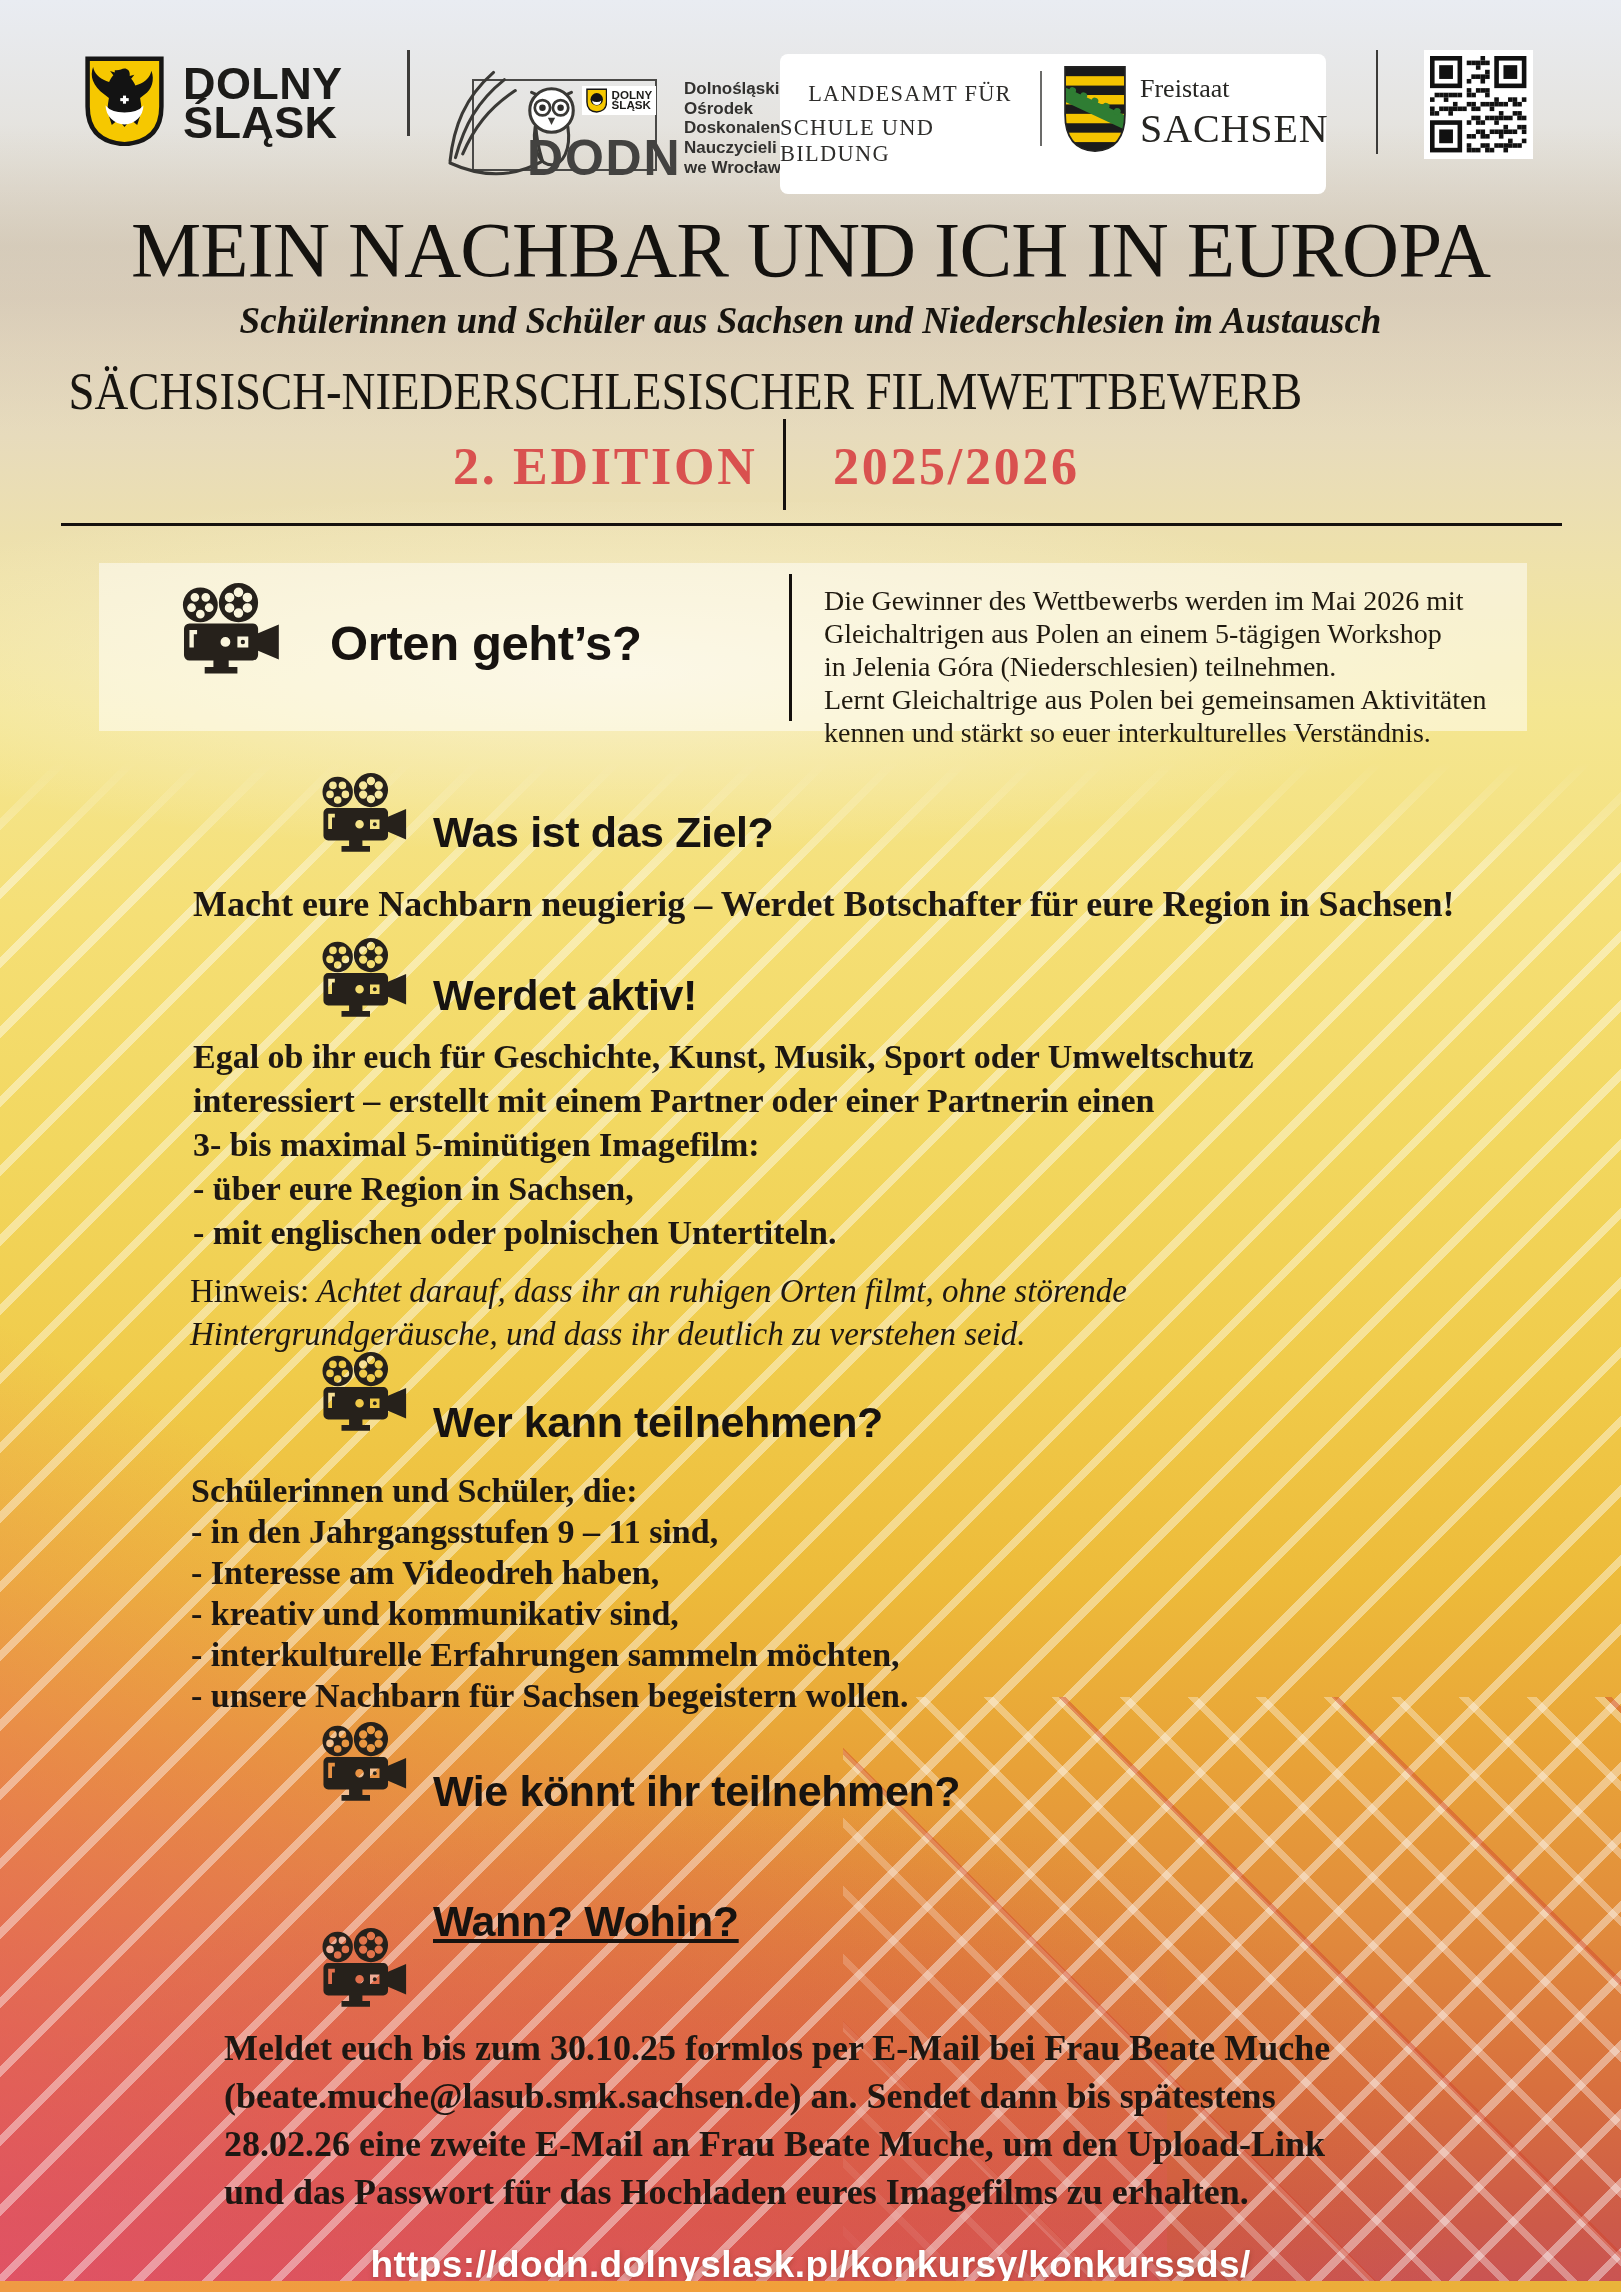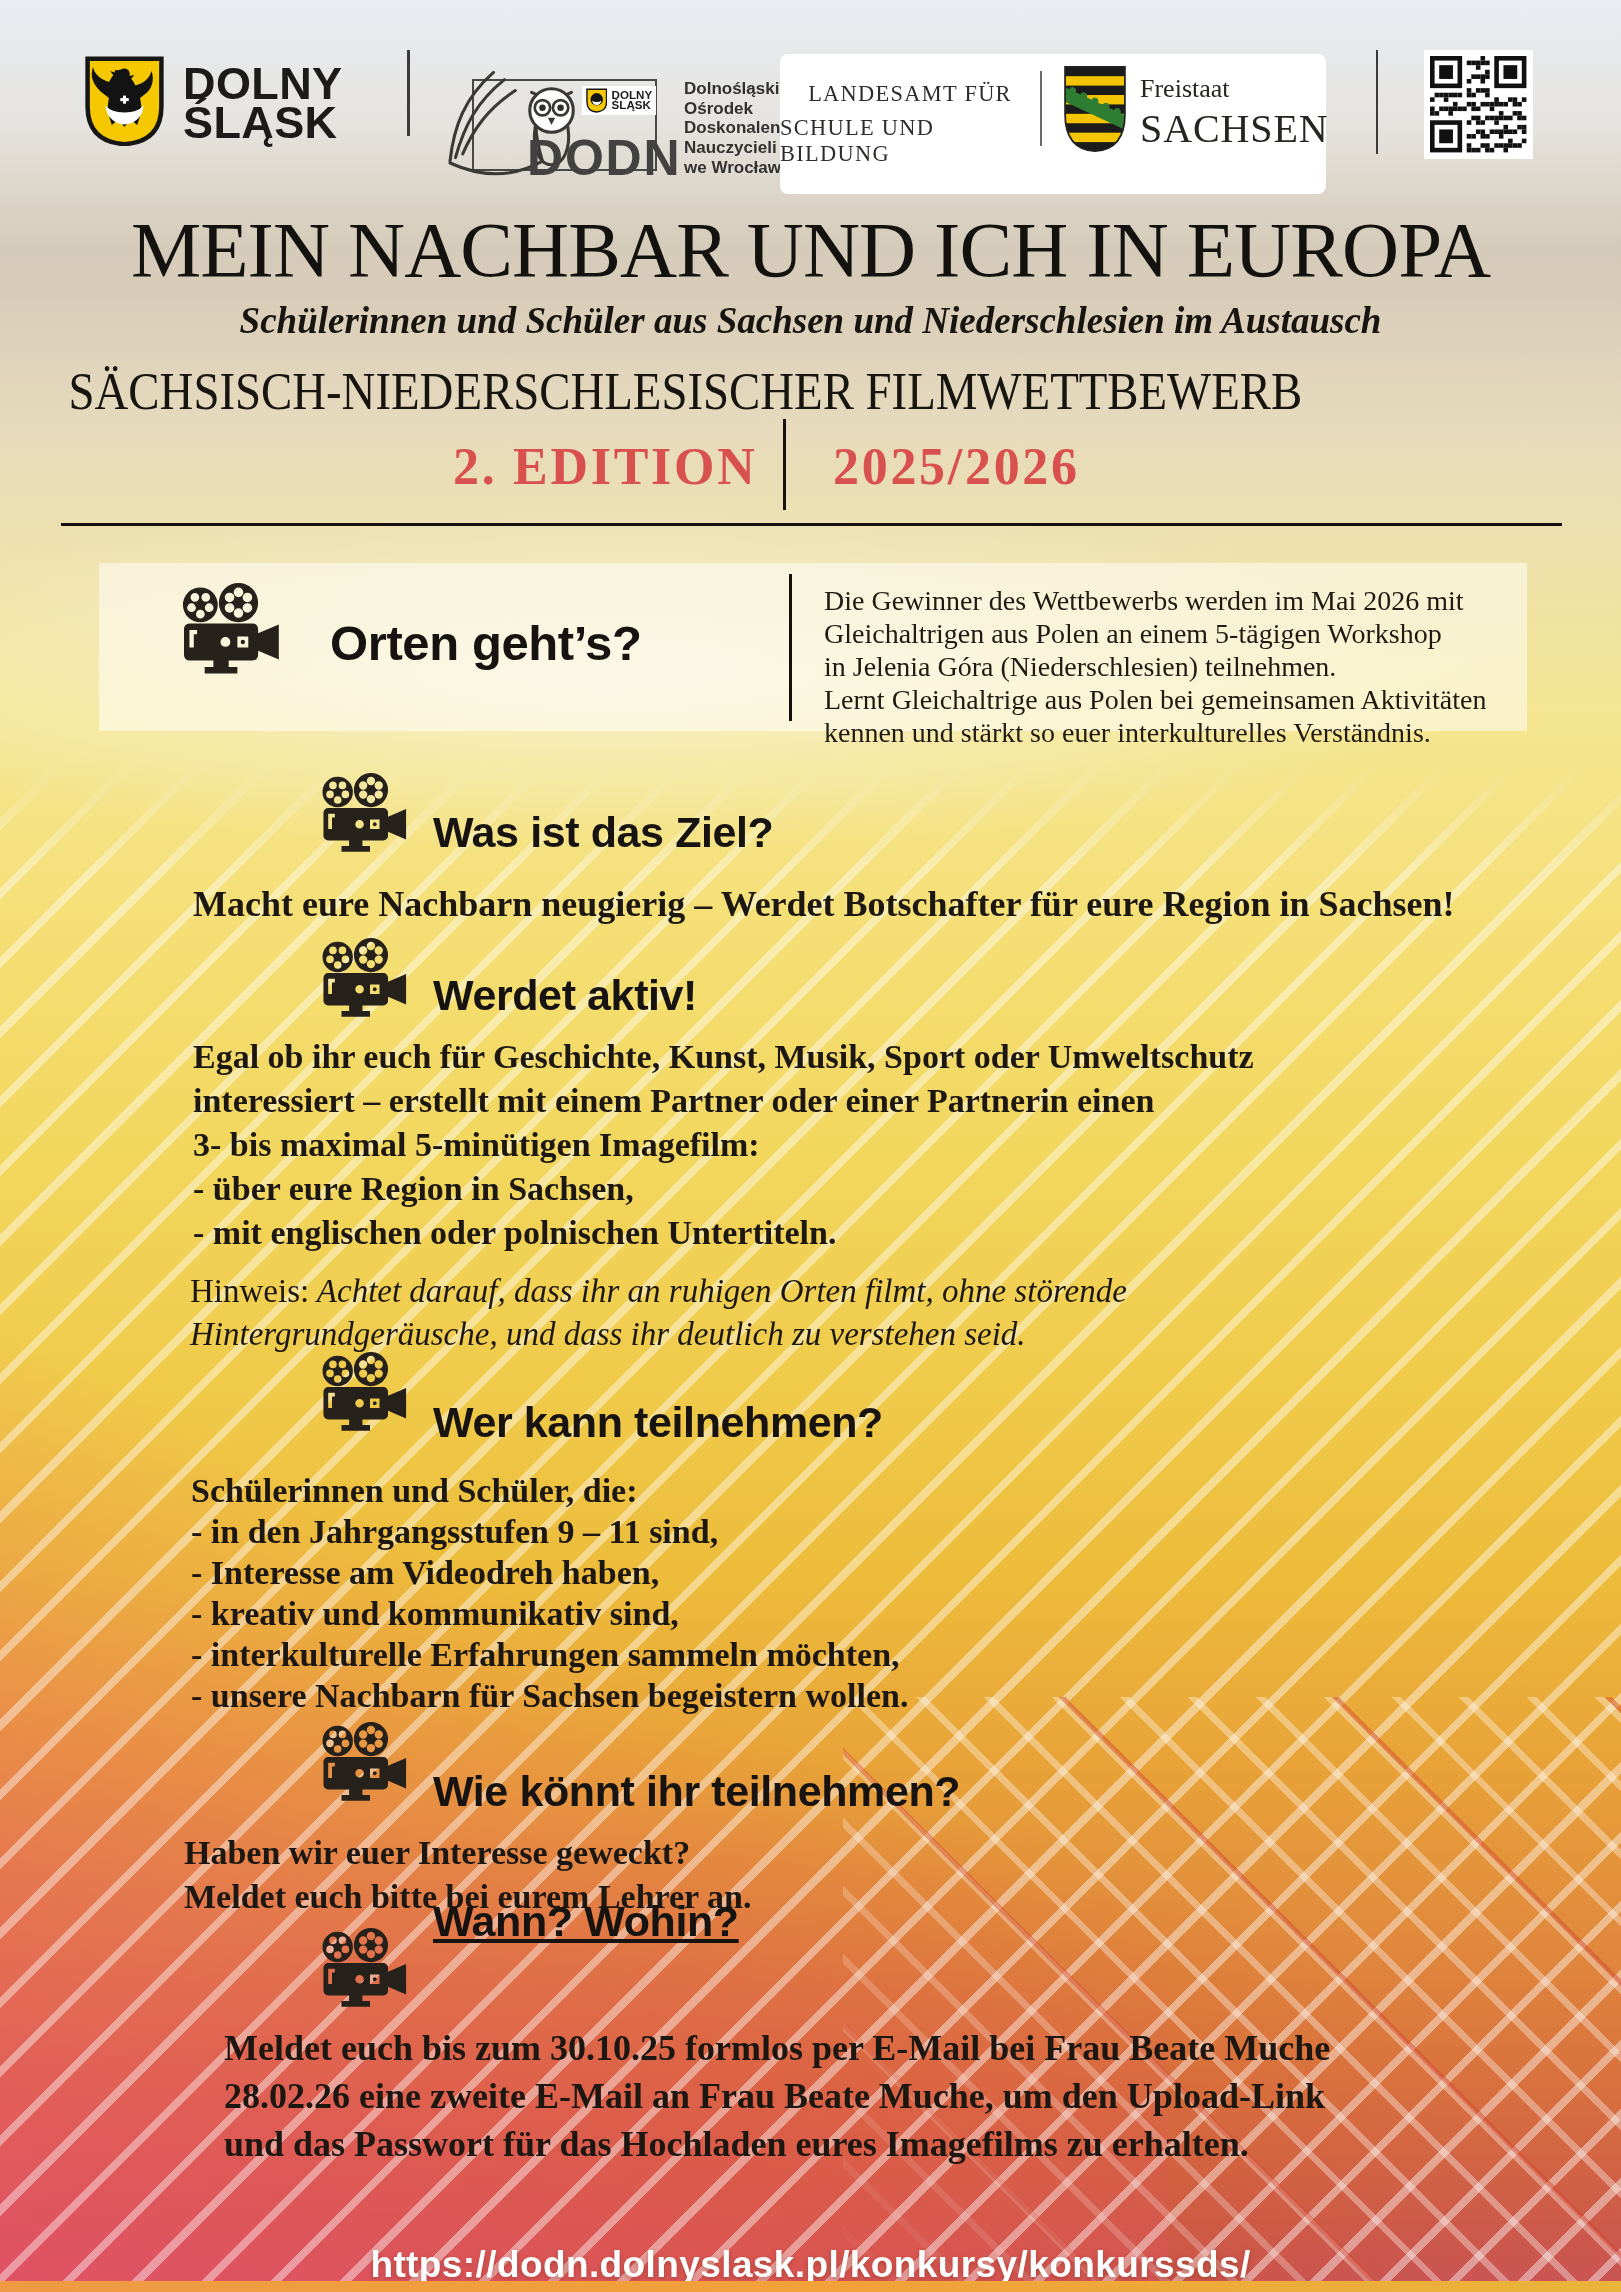--- a/index.html
+++ b/index.html
@@ -421,33 +421,30 @@
     <div>- interkulturelle Erfahrungen sammeln möchten,</div>
     <div>- unsere Nachbarn für Sachsen begeistern wollen.</div>
   </div>
 
   <div class="cam cam-sm" style="left:313px;top:1721px;">
       <svg viewBox="0 0 100 86">
         <use href="#cam-sym"></use>
       </svg>
     </div>
   <div class="sec-title" style="top:1770px;">Wie könnt ihr teilnehmen?</div>
-  <div class="wie-body lines">
-    <div>Haben wir euer Interesse geweckt?</div>
-    <div>Meldet euch bitte bei eurem Lehrer an.</div>
-  </div>
 
   <div class="cam cam-sm" style="left:313px;top:1927px;">
       <svg viewBox="0 0 100 86">
         <use href="#cam-sym"></use>
       </svg>
     </div>
   <div class="sec-title" style="top:1900px;text-decoration:underline;">Wann? Wohin?</div>
   <div class="wann-body lines">
     <div>Meldet euch bis zum 30.10.25 formlos per E-Mail bei Frau Beate Muche</div>
+    <div>(beate.muche@lasub.smk.sachsen.de) an. Sendet dann bis spätestens</div>
     <div>28.02.26 eine zweite E-Mail an Frau Beate Muche, um den Upload-Link</div>
     <div>und das Passwort für das Hochladen eures Imagefilms zu erhalten.</div>
   </div>
 
   <div class="url">https://dodn.dolnyslask.pl/konkursy/konkurssds/</div>
   <div class="layer bottom-strip"></div>
 </div>
 
 
 </body></html>

